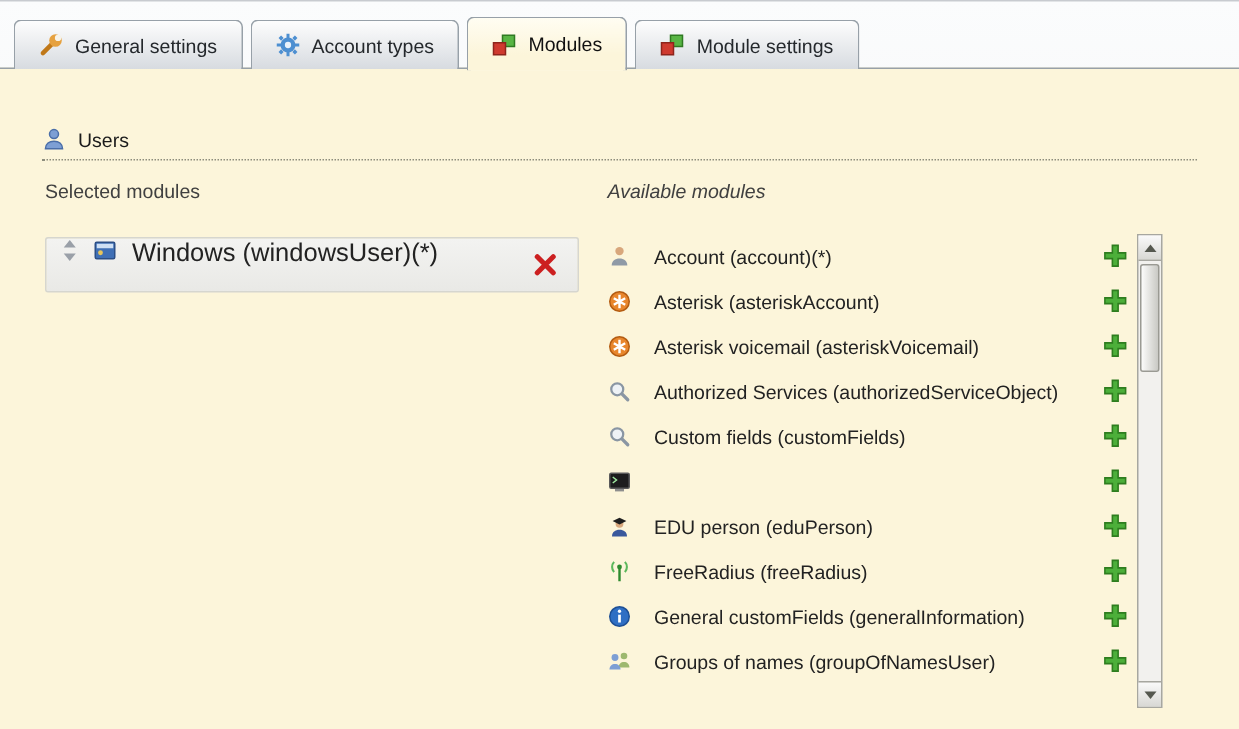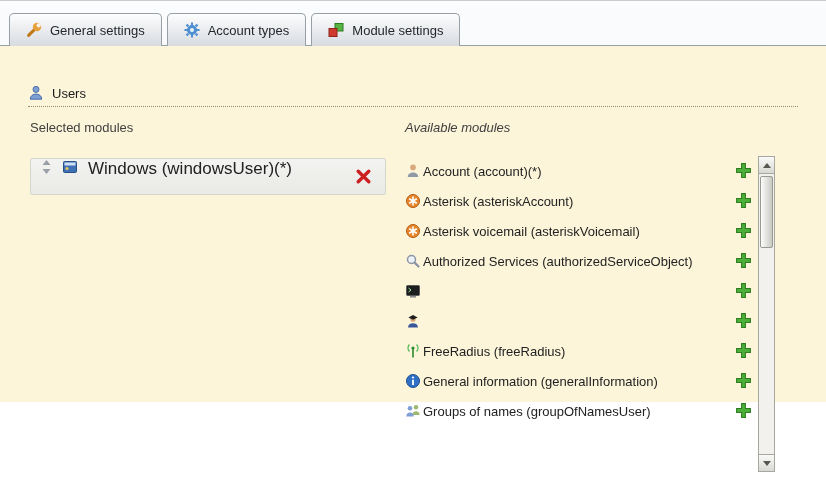--- a/index.html
+++ b/index.html
@@ -2,21 +2,21 @@
 <html><head>
 <meta charset="utf-8">
 <style>
   html,body{margin:0;padding:0;}
   body{
     width:826px;height:486px;overflow:hidden;
     font-family:"Liberation Sans","DejaVu Sans",sans-serif;
     background:#ffffff;
   }
   .window{
-    position:relative;width:826px;height:402px;
+    position:relative;width:826px;height:486px;
     background:linear-gradient(#fbfcfd,#e9ebee);
     border-top:1px solid #c8cbd0;box-sizing:border-box;
   }
   
   .tabbar{
     position:absolute;top:0;left:0;right:0;height:45px;
     display:flex;align-items:flex-end;gap:5px;
     padding:0 0 0 9px;box-sizing:border-box;z-index:5;
   }
   .tab{
@@ -59,21 +59,21 @@
   .drag-handle{display:inline-flex;width:11px;height:16px;cursor:grab;}
   .mod-icon{display:inline-flex;width:16px;height:16px;flex:0 0 16px;}
   .sel-row .del-btn{
     position:absolute;right:12px;top:9px;
     width:18px;height:18px;border:none;background:transparent;
     padding:0;cursor:pointer;display:inline-flex;
   }
   
   .available-list{position:absolute;left:405px;top:110px;width:350px;}
   .avail-row{
-    position:relative;height:30px;display:flex;align-items:center;gap:2px;
+    position:relative;height:30px;display:flex;align-items:center;gap:15px;
     font-size:13px;color:#222;
   }
   .avail-row .add-btn{
     position:absolute;right:2px;top:6px;
     width:18px;height:18px;border:none;background:transparent;
     padding:0;cursor:pointer;display:inline-flex;
   }
   
   .scrollbar{
     position:absolute;left:758px;top:110px;width:17px;height:316px;
@@ -127,20 +127,29 @@
               <rect x="11.4" y="2.2" width="2.4" height="2.4" transform="rotate(45 12.6 3.4)"></rect>
               <rect x="2.2" y="11.4" width="2.4" height="2.4" transform="rotate(45 3.4 12.6)"></rect>
               <circle cx="8" cy="8" r="5"></circle>
             </g>
             <circle cx="8" cy="8" r="2.1" fill="#eaf2fb"></circle>
           </svg>
       </span>
       <span>Account types</span>
     </div>
 
+    <div class="tab active">
+      <span class="ticon">
+        <svg width="16" height="16" viewBox="0 0 16 16">
+            <rect x="7" y="1.5" width="8" height="7.5" fill="#58b544" stroke="#2f7a22"></rect>
+            <rect x="1" y="6.5" width="8" height="8" fill="#cf3a2f" stroke="#8e241c"></rect>
+          </svg>
+      </span>
+      <span>Modules</span>
+    </div>
 
     <div class="tab">
       <span class="ticon">
         <svg width="16" height="16" viewBox="0 0 16 16">
             <rect x="7" y="1.5" width="8" height="7.5" fill="#58b544" stroke="#2f7a22"></rect>
             <rect x="1" y="6.5" width="8" height="8" fill="#cf3a2f" stroke="#8e241c"></rect>
           </svg>
       </span>
       <span>Module settings</span>
     </div>
@@ -247,20 +256,34 @@
             </svg>
         </span>
         <span>Authorized Services (authorizedServiceObject)</span>
         <button class="add-btn">
           <span><svg width="17" height="17" viewBox="0 0 16 16">
                 <path d="M6.2 1.5h3.6v4.7h4.7v3.6h-4.7v4.7H6.2v-4.7H1.5V6.2h4.7z" fill="#4caf3a" stroke="#2e7d1f"></path>
               </svg></span>
         </button>
       </div>
 
+      <div class="avail-row">
+        <span class="mod-icon">
+          <svg width="16" height="16" viewBox="0 0 16 16">
+              <circle cx="6.5" cy="6.5" r="4" fill="#eef2f6" stroke="#8a96a3" stroke-width="1.5"></circle>
+              <path d="M9.6 9.6 L13.5 13.5" stroke="#8a96a3" stroke-width="2.2" stroke-linecap="round"></path>
+            </svg>
+        </span>
+        <span>Custom fields (customFields)</span>
+        <button class="add-btn">
+          <span><svg width="17" height="17" viewBox="0 0 16 16">
+                <path d="M6.2 1.5h3.6v4.7h4.7v3.6h-4.7v4.7H6.2v-4.7H1.5V6.2h4.7z" fill="#4caf3a" stroke="#2e7d1f"></path>
+              </svg></span>
+        </button>
+      </div>
 
       <div class="avail-row">
         <span class="mod-icon">
           <svg width="16" height="16" viewBox="0 0 16 16">
               <rect x="1.5" y="2.5" width="13" height="10" rx="1" fill="#1d1d1d" stroke="#5a5a5a"></rect>
               <rect x="5" y="13" width="6" height="1.6" fill="#8d8d8d"></rect>
               <path d="M3.5 5 L6 7 L3.5 9" stroke="#9fe89f" stroke-width="1" fill="none"></path>
             </svg>
         </span>
         <button class="add-btn">
@@ -271,20 +294,21 @@
       </div>
 
       <div class="avail-row">
         <span class="mod-icon">
           <svg width="16" height="16" viewBox="0 0 16 16">
               <circle cx="8" cy="6.2" r="2.6" fill="#d8a77c"></circle>
               <path d="M3 14.6c0-2.9 2.2-4.4 5-4.4s5 1.5 5 4.4z" fill="#39589c"></path>
               <path d="M3.4 4.4 L8 2.1 L12.6 4.4 L8 6.7 Z" fill="#1e1e1e"></path>
             </svg>
         </span>
+        <span>EDU person (eduPerson)</span>
         <button class="add-btn">
           <span><svg width="17" height="17" viewBox="0 0 16 16">
                 <path d="M6.2 1.5h3.6v4.7h4.7v3.6h-4.7v4.7H6.2v-4.7H1.5V6.2h4.7z" fill="#4caf3a" stroke="#2e7d1f"></path>
               </svg></span>
         </button>
       </div>
 
       <div class="avail-row">
         <span class="mod-icon">
           <svg width="16" height="16" viewBox="0 0 16 16">
@@ -302,21 +326,21 @@
       </div>
 
       <div class="avail-row">
         <span class="mod-icon">
           <svg width="16" height="16" viewBox="0 0 16 16">
               <circle cx="8" cy="8" r="6.5" fill="#2f6fc4" stroke="#1d4f95"></circle>
               <rect x="7.1" y="6.8" width="1.8" height="5.2" fill="#fff"></rect>
               <circle cx="8" cy="4.5" r="1.1" fill="#fff"></circle>
             </svg>
         </span>
-        <span>General information (generalInformation)</span>
+        <span>General customFields (generalInformation)</span>
         <button class="add-btn">
           <span><svg width="17" height="17" viewBox="0 0 16 16">
                 <path d="M6.2 1.5h3.6v4.7h4.7v3.6h-4.7v4.7H6.2v-4.7H1.5V6.2h4.7z" fill="#4caf3a" stroke="#2e7d1f"></path>
               </svg></span>
         </button>
       </div>
 
       <div class="avail-row">
         <span class="mod-icon">
           <svg width="16" height="16" viewBox="0 0 16 16">

